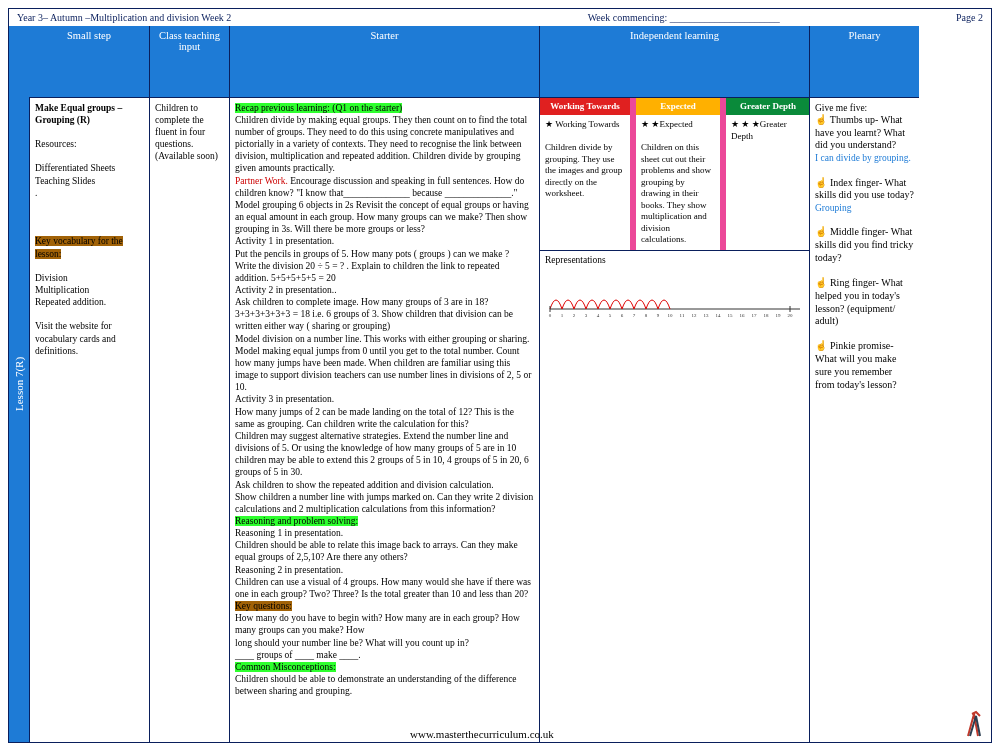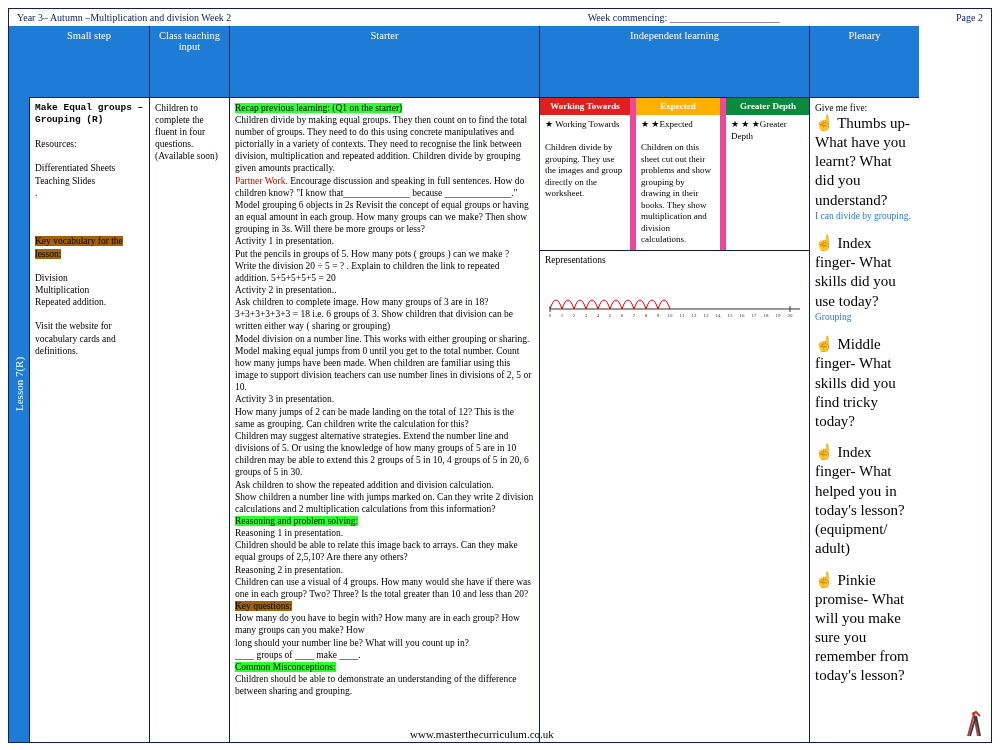--- a/index.html
+++ b/index.html
@@ -8,38 +8,38 @@
   .topbar { display: flex; justify-content: space-between; padding: 3px 8px; font-size: 10px; color: #0a1f5c; }
   .topbar .wk { margin-left: 180px; }
   .grid { flex: 1; display: flex; }
   .lesson-tab { width: 20px; background: #1e7bd6; color: #fff; writing-mode: vertical-rl; transform: rotate(180deg); text-align: center; font-size: 11px; padding: 6px 2px; display:flex; align-items:center; justify-content:center;}
   .cols { flex: 1; display: grid; grid-template-columns: 120px 80px 310px 90px 90px 90px 110px; }
   .hcell { background: #1e7bd6; color: #fff; text-align: center; padding: 4px 2px; font-size: 10.5px; border-left: 1px solid #0a1f5c; }
   .hcell:first-child { border-left: none; }
   .hcell.span3 { grid-column: span 3; }
   .cell { border-left: 1px solid #0a1f5c; border-top: 1px solid #0a1f5c; padding: 4px 5px; font-size: 9.5px; line-height: 1.28; overflow: hidden; }
   .cell:first-child { border-left: none; }
-  .smallstep .title { font-weight: bold; font-family: Liberation Mono, monospace; }
+  .smallstep .title { font-weight: bold; }
   .hl-green { background: #2eff2e; }
   .hl-ylw { background: #a16207; }
   .red { color: #c00; }
   .blue { color: #1e7bd6; }
   .u { }
   .wt-h { background: #e02020; color:#fff; font-weight:bold; text-align:center; padding:3px 2px; margin:-4px -5px 4px -5px; font-size:9px;}
   .ex-h { background: #ffb000; color:#fff; font-weight:bold; text-align:center; padding:3px 2px; margin:-4px -5px 4px -5px; font-size:9px;}
   .gd-h { background: #0a8a3a; color:#fff; font-weight:bold; text-align:center; padding:3px 2px; margin:-4px -5px 4px -5px; font-size:9px;}
   .star { font-size:9px; }
   .indep-wrap { grid-column: span 3; display:grid; grid-template-rows: auto 1fr; border-left:1px solid #0a1f5c; border-top:1px solid #0a1f5c;}
   .indep-top { display:grid; grid-template-columns: 1fr 1fr 1fr; }
   .indep-top .icell { border-left:6px solid #ec4899; padding:4px 5px; font-size:9px; line-height:1.28;}
   .indep-top .icell:first-child{border-left:none;}
   .reps { border-top:1px solid #0a1f5c; padding:4px 5px; font-size:9.5px;}
   .numline { margin-top:14px; height:40px; position:relative;}
   .numline svg { width:260px; height:40px;}
-  .plenary .hand { font-size:15px;}
+  .plenary .hand { font-size:10px;}
   .logo { position:absolute; right:12px; bottom:8px; font-size:12px;}
   .url { position:absolute; left:410px; bottom:10px; font-size:11px;}
 </style>
 </head>
 <body>
 
 <div class="page">
   <div class="topbar">
     <span>Year 3– Autumn –Multiplication and division Week 2</span>
     <span class="wk">Week commencing: ______________________</span>
@@ -168,21 +168,21 @@
         </div>
       </div>
 
       <div class="cell plenary">
         <span>Give me five:</span><br>
         <span class="hand">☝ Thumbs up- What have you learnt? What did you understand?</span><br>
         <span class="blue">I can divide by grouping.</span><br><br>
         <span class="hand">☝ Index finger- What skills did you use today?</span><br>
         <span class="blue">Grouping</span><br><br>
         <span class="hand">☝ Middle finger- What skills did you find tricky today?</span><br><br>
-        <span class="hand">☝ Index finger- What helped you in today's lesson? (equipment/ adult)</span><br><br>
+        <span class="hand">☝ Ring finger- What helped you in today's lesson? (equipment/ adult)</span><br><br>
         <span class="hand">☝ Pinkie promise- What will you make sure you remember from today's lesson?</span>
       </div>
     </div>
   </div>
 </div>
 
 <div class="url">www.masterthecurriculum.co.uk</div>
 <div class="logo">
   <svg width="24" height="28">
       <path d="M4 26 L10 4 L14 26 M8 4 L12 2 L16 6" stroke="#c0392b" stroke-width="2" fill="none"></path>

